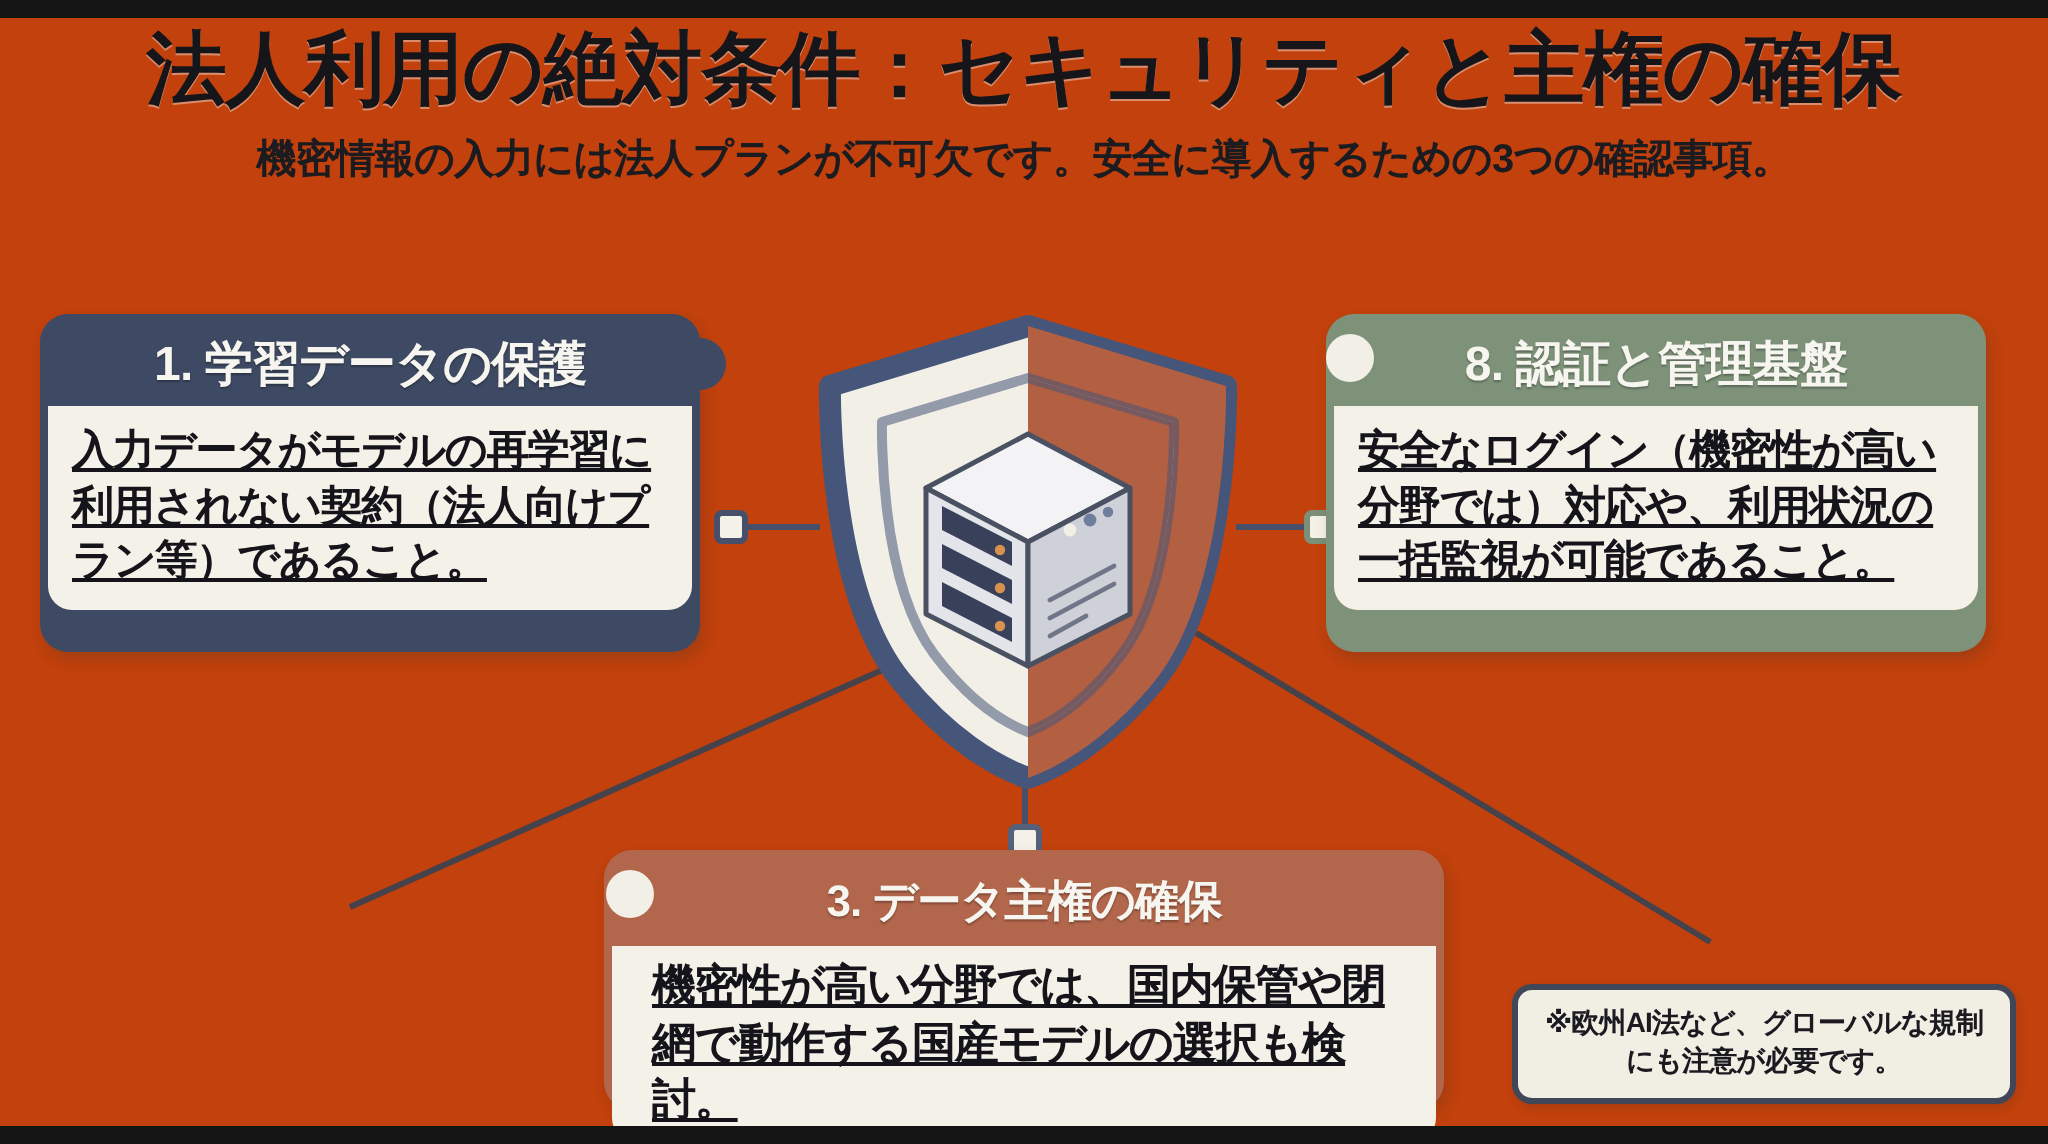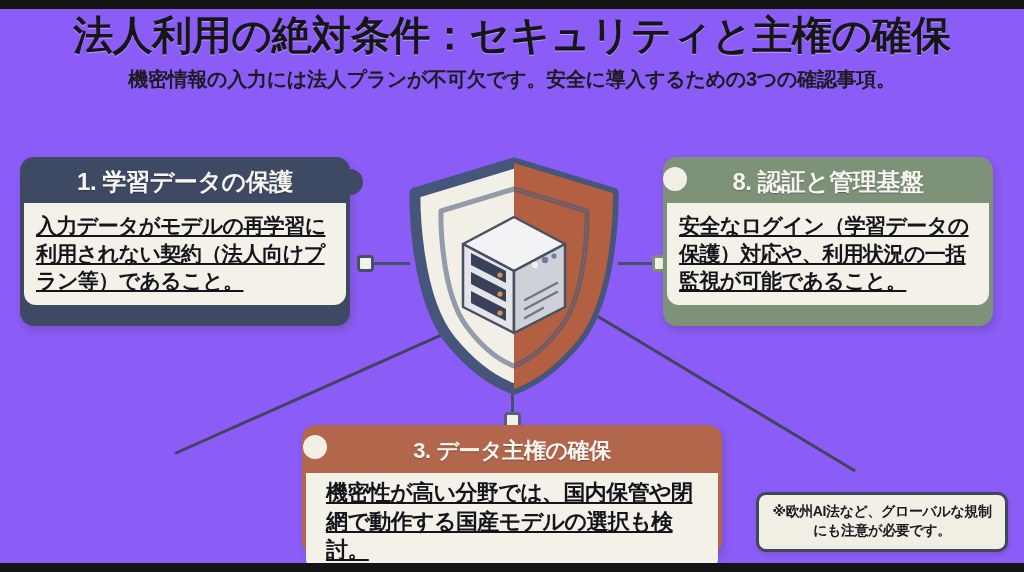--- a/index.html
+++ b/index.html
@@ -4,21 +4,21 @@
 <style>
   html,body{margin:0;padding:0;}
   body{
     width:1024px;height:572px;
     background:#121212;
     font-family:"Liberation Sans","DejaVu Sans",sans-serif;
     overflow:hidden;
   }
   #stage{
     position:relative;width:1024px;height:572px;
-    background:#8b5cf6;
+    background:#c2410c;
     overflow:hidden;
   }
   .letterbox{position:absolute;left:0;width:1024px;background:#141414;z-index:60;}
   .lb-top{top:0;height:9px;}
   .lb-bot{bottom:0;height:9px;}
 
   
   #header{position:absolute;left:0;top:14px;width:1024px;text-align:center;z-index:20;}
   #title{
     font-size:40px;font-weight:bold;color:#16161a;
@@ -212,21 +212,21 @@
       <span class="knob"></span>
     </div>
     <div class="card-body">入力データがモデルの再学習に利用されない契約（法人向けプラン等）であること。</div>
   </div>
 
   <div class="card" id="card2">
     <div class="card-head">
       <span class="notch"></span>
       <span>8. 認証と管理基盤</span>
     </div>
-    <div class="card-body">安全なログイン（学習データの保護）対応や、利用状況の一括監視が可能であること。</div>
+    <div class="card-body">安全なログイン（機密性が高い分野では）対応や、利用状況の一括監視が可能であること。</div>
   </div>
 
   <div class="card" id="card3">
     <div class="card-head">
       <span class="notch"></span>
       <span>3. データ主権の確保</span>
     </div>
     <div class="card-body">機密性が高い分野では、国内保管や閉網で動作する国産モデルの選択も検討。</div>
   </div>
 

